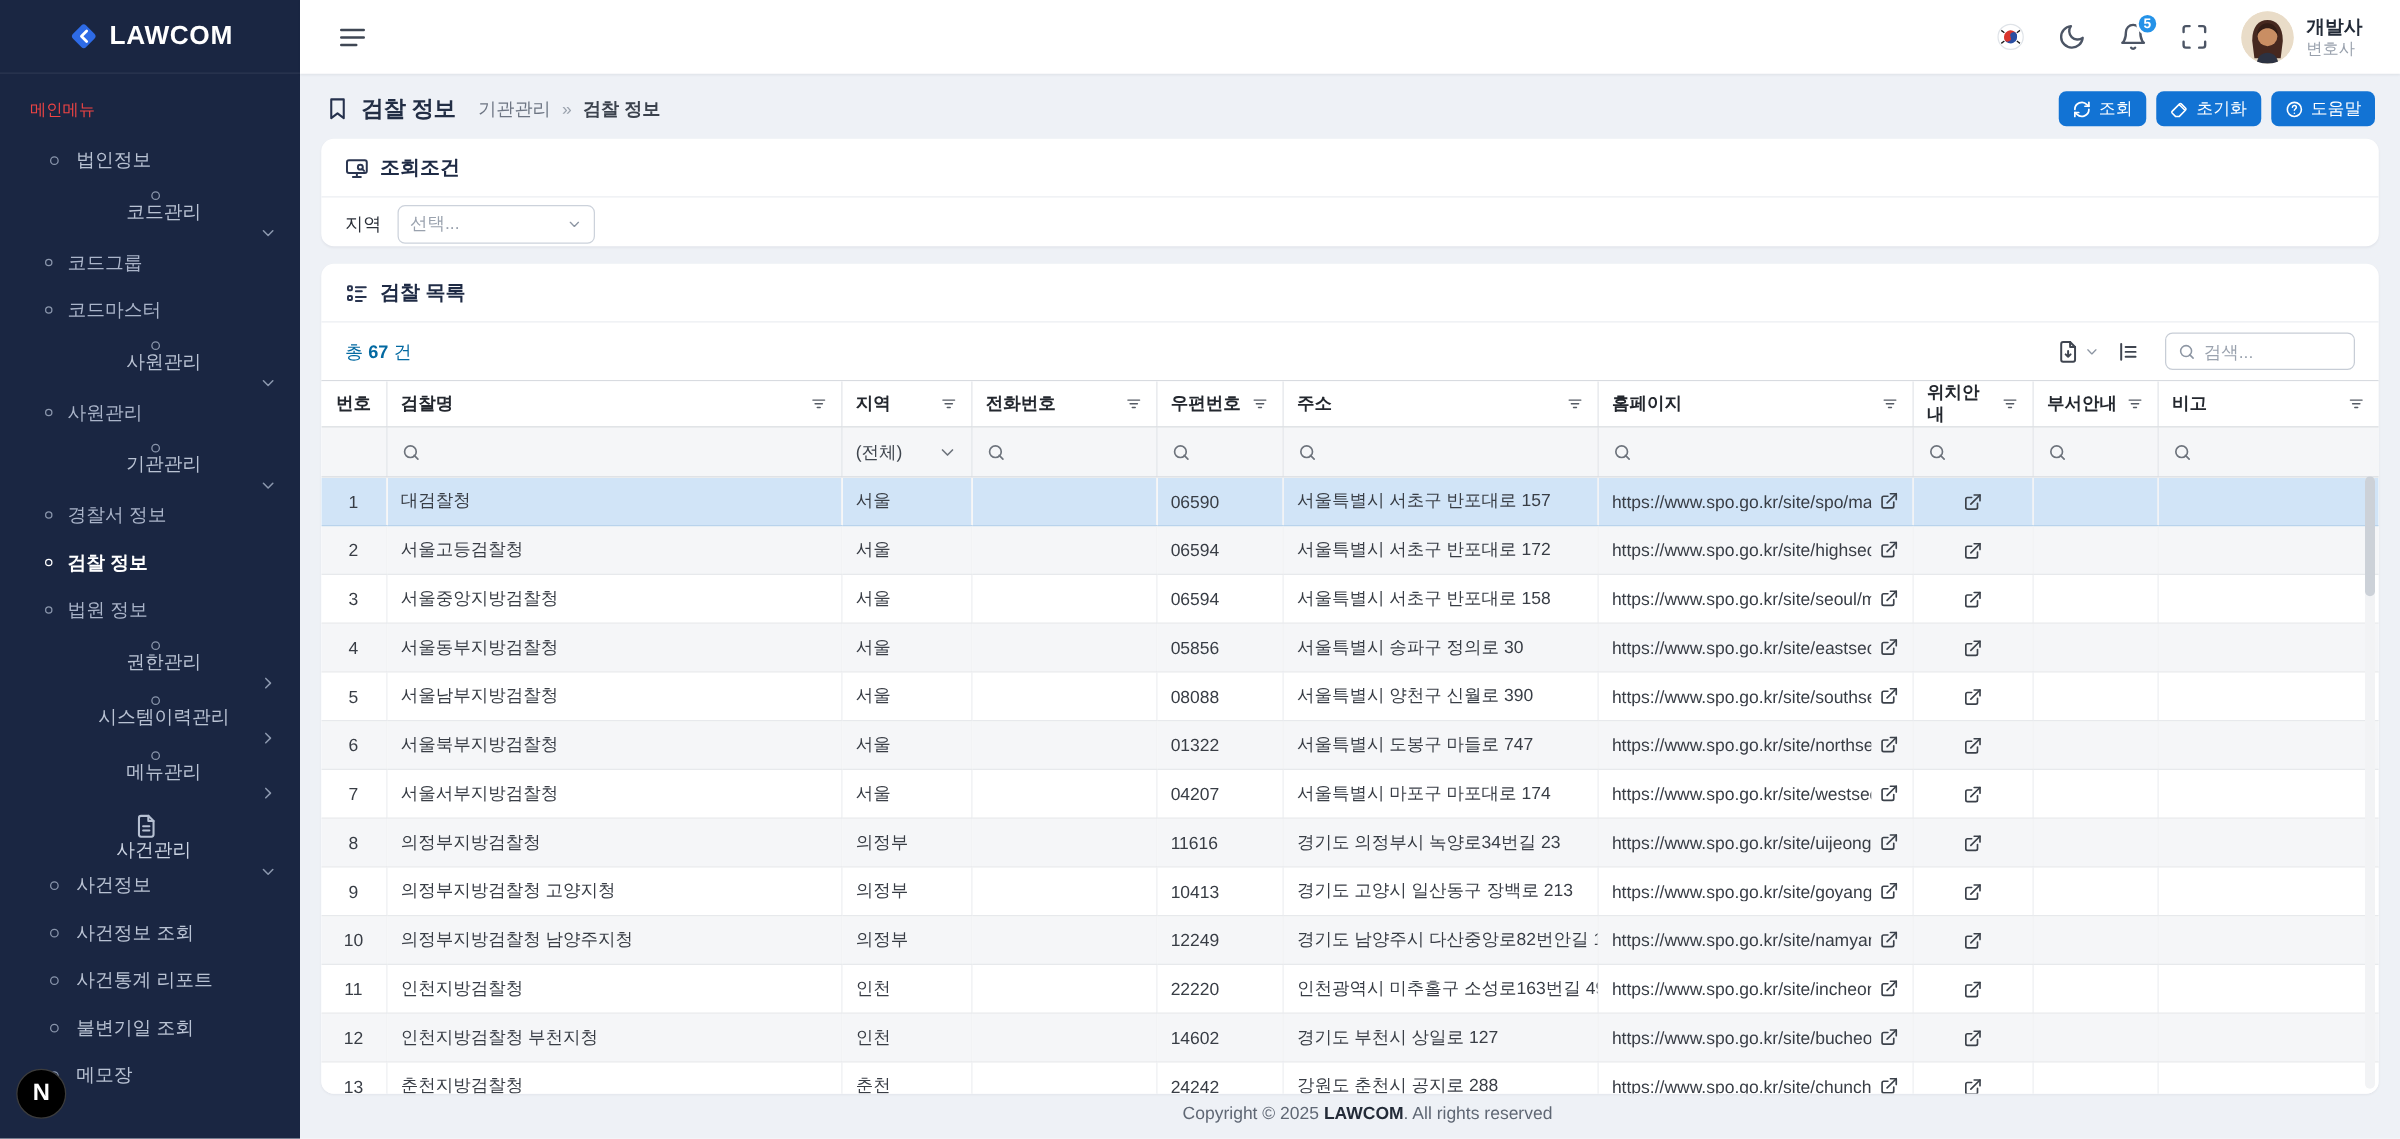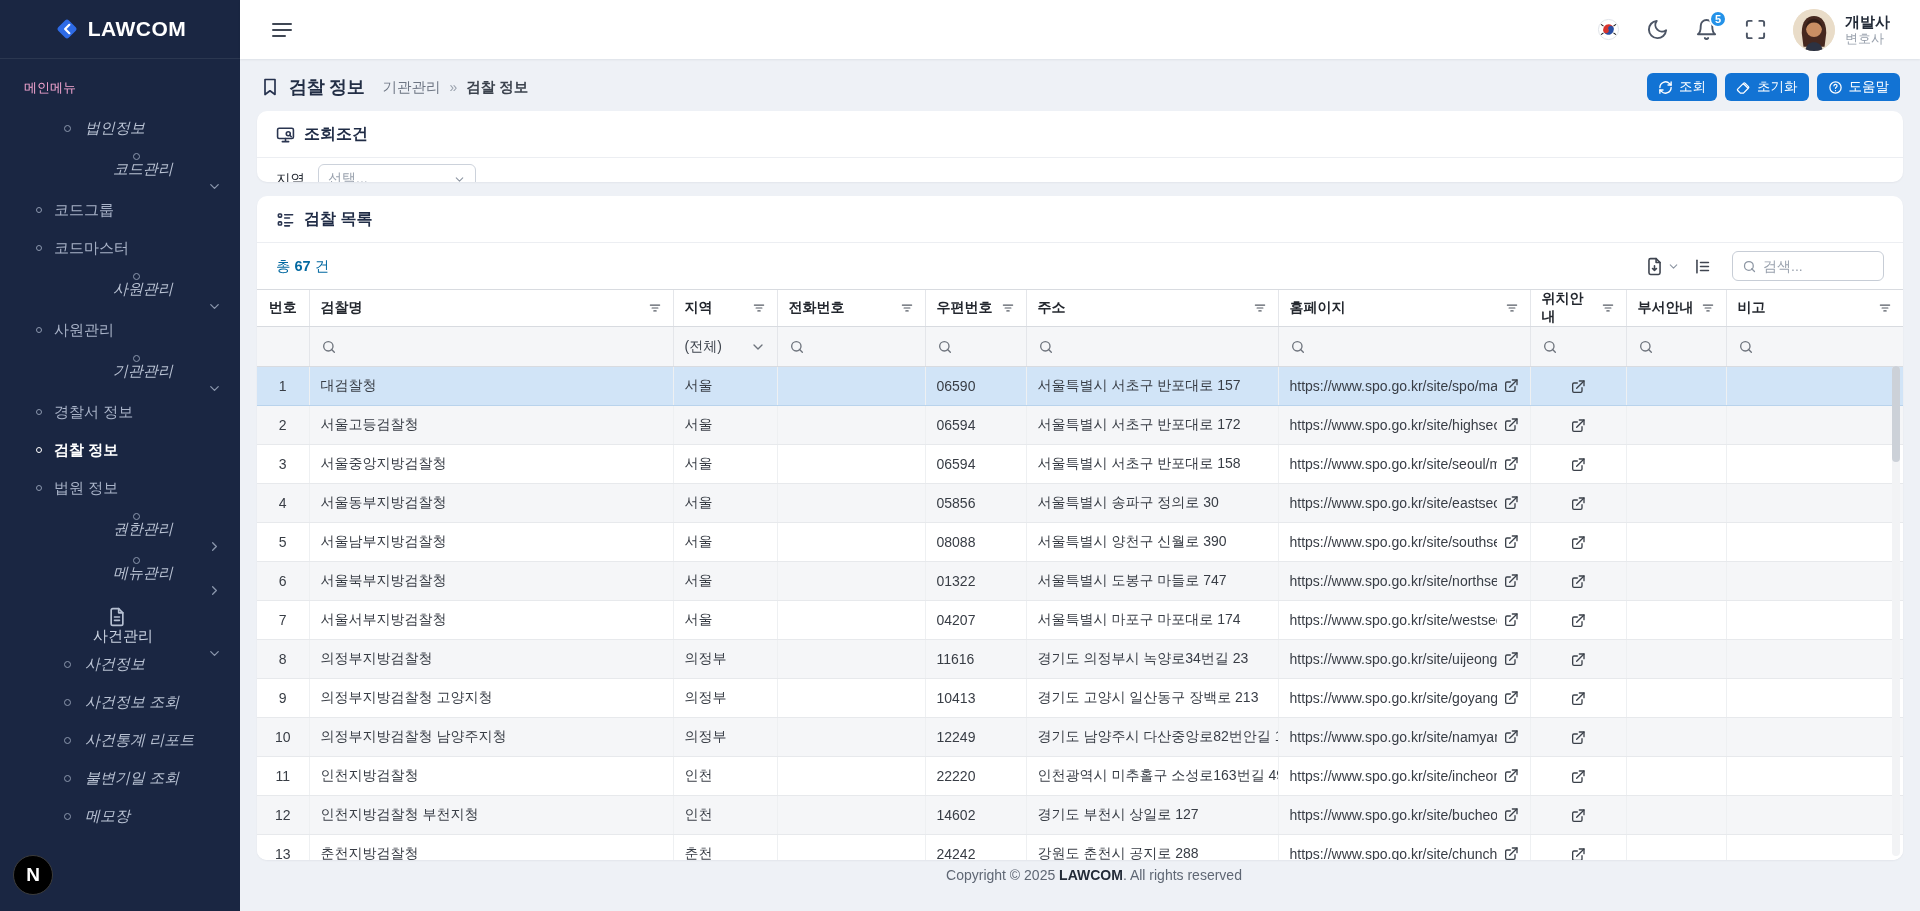--- a/index.html
+++ b/index.html
@@ -9,26 +9,26 @@
 
   .app { display:flex; width:1920px; height:911px; }
 
   
   .sidebar { width:240px; flex-shrink:0; background:#1a2642; position:relative; overflow:hidden; }
   .logo-bar { height:59px; display:flex; align-items:center; justify-content:center; gap:8px;
               border-bottom:1px solid rgba(255,255,255,.08); cursor:pointer; }
   .logo-mark { width:26px; height:26px; }
   .logo-text { color:#fff; font-weight:800; font-size:21px; letter-spacing:.5px; }
   .menu { padding-top:12px; }
-  .menu-label { font-size:13px; color:#f9a8d4; padding:8px 24px 12px; }
+  .menu-label { font-size:13px; color:#ef4444; padding:8px 24px 12px; }
   .mi { display:flex; align-items:center; height:38px; padding:0 18px 0 24px; font-size:15px;
         color:#ccd4e2; cursor:pointer; white-space:nowrap; }
   .mi.gap { margin-top:6px;flex-direction:column; }
   .mi.depth0.gap { margin-top:12px; }
-  .mi.depth1 { padding-left:64px; color:#b9c2d3;font-style:italic; }
+  .mi.depth1 { padding-left:40px; color:#b9c2d3; }
   .mi.depth2 { padding-left:36px; color:#aab4c9; }
   .mi-icon { width:20px; height:20px; margin-right:12px; color:#b6c0d2; flex-shrink:0; }
   .bullet { width:7px; height:7px; border:1.5px solid #8b97ad; border-radius:50%; margin-right:14px; flex-shrink:0; }
   .mi.depth2 .bullet { width:6px; height:6px; margin-right:12px; }
   .mi.active { color:#fff; font-weight:700; }
   .mi.active .bullet { border-color:#fff; }
   .chev { margin-left:auto; width:15px; height:15px; color:#8b97ad; flex-shrink:0; }
   .dev-badge { position:absolute; left:13px; bottom:16px; width:40px; height:40px; border-radius:50%;
                background:#000; border:1px solid #3c3c3c; color:#fff; display:flex; align-items:center;
                justify-content:center; font-size:19px; font-weight:700; cursor:pointer; z-index:3; }
@@ -63,21 +63,21 @@
   .actions { margin-left:auto; display:flex; gap:8px; }
   .btn { height:28px; background:#1273d4; color:#fff; border:none; border-radius:6px; font-size:13.5px;
          display:flex; align-items:center; gap:6px; padding:0 11px; cursor:pointer; font-family:inherit; }
   .btn svg { width:15px; height:15px; }
 
   .card { background:#fff; border-radius:10px; box-shadow:0 1px 2px rgba(16,24,40,.05); overflow:hidden; }
   .card-head { height:47px; display:flex; align-items:center; gap:9px; padding:0 19px;
                border-bottom:1px solid #eceef2; font-size:16px; font-weight:700; color:#1f2b45; }
   .card-head svg { width:19px; height:19px; color:#2a3550; }
 
-  .filter-card { height:71px; margin-bottom:14px; }
+  .filter-card { height:86px; margin-bottom:14px; }
   .filter-body { display:flex; align-items:center; gap:13px; padding:0 19px; height:42px; }
   .filter-label { font-size:14.5px; color:#2a2f38; }
   .select { width:158px; height:31px; border:1px solid #ccd2db; border-radius:6px; display:flex;
             align-items:center; justify-content:space-between; padding:0 9px; color:#9aa2ae;
             font-size:14px; background:#fff; cursor:pointer; }
   .chev-sm { width:13px; height:13px; color:#8d96a3; flex-shrink:0; }
 
   .list-card { height:664px; display:flex; flex-direction:column; }
   .list-toolbar { display:flex; align-items:center; padding:0 19px; height:46px; }
   .total { font-size:14.5px; color:#0369a1; }
@@ -181,20 +181,27 @@
             <span class="bullet"></span>
             <span>검찰 정보</span>
           </div>
           <div class="mi depth2">
             <span class="bullet"></span>
             <span>법원 정보</span>
           </div>
           <div class="mi depth1 gap">
             <span class="bullet"></span>
             <span>권한관리</span>
+            <svg viewBox="0 0 24 24" fill="none" stroke="currentColor" stroke-width="2" stroke-linecap="round" stroke-linejoin="round" class="chev">
+              <path d="M9 6l6 6-6 6"></path>
+            </svg>
+          </div>
+          <div class="mi depth1 gap">
+            <span class="bullet"></span>
+            <span>시스템이력관리</span>
             <svg viewBox="0 0 24 24" fill="none" stroke="currentColor" stroke-width="2" stroke-linecap="round" stroke-linejoin="round" class="chev">
               <path d="M9 6l6 6-6 6"></path>
             </svg>
           </div>
           <div class="mi depth1 gap">
             <span class="bullet"></span>
             <span>메뉴관리</span>
             <svg viewBox="0 0 24 24" fill="none" stroke="currentColor" stroke-width="2" stroke-linecap="round" stroke-linejoin="round" class="chev">
               <path d="M9 6l6 6-6 6"></path>
             </svg>

